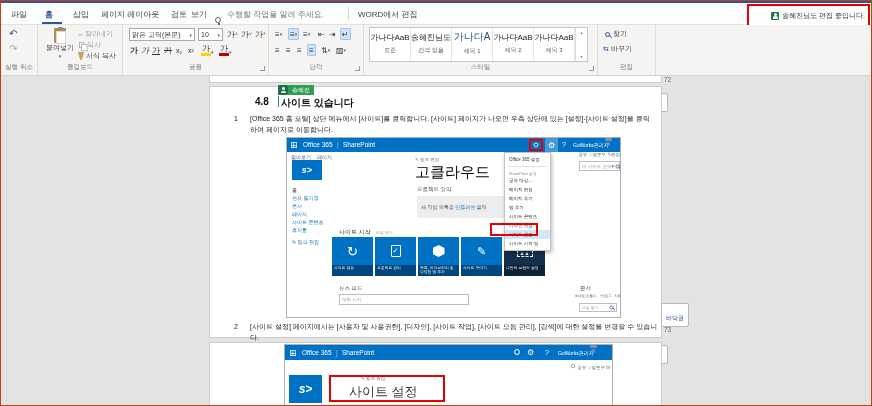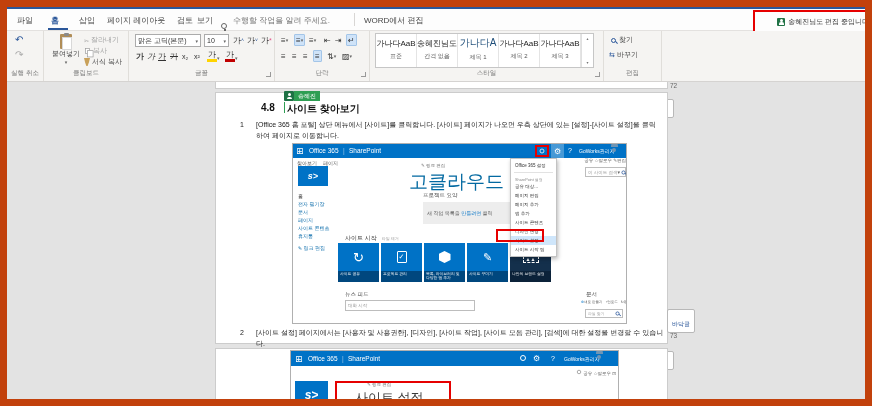--- a/index.html
+++ b/index.html
@@ -1,18 +1,18 @@
 <!DOCTYPE html>
 <html><head>
 <meta charset="utf-8">
 <style>
 *{box-sizing:border-box;margin:0;padding:0}
 html,body{background:#fff}
 body{font-family:"Liberation Sans","DejaVu Sans",sans-serif}
-.app{position:relative;width:872px;height:406px;overflow:hidden;background:#f5f4f2;border:7px solid #c2410c}
+.app{position:relative;width:872px;height:406px;overflow:hidden;background:#f5f4f2;border:1px solid #c2410c}
 .a{position:absolute}
 .t{white-space:nowrap}
 .topline{left:0;top:0;width:872px;height:2px;background:#2b579a}
 .tabrow{left:0;top:2px;width:872px;height:22px;background:#fdfdfd;border-bottom:1px solid #e3e1df}
 .tab{top:8px;font-size:8px;color:#444;cursor:default}
 .tab.sel{color:#2b579a;font-weight:bold}
 .tabul{top:21px;height:2px;background:#2b579a}
 .vsep{width:1px;background:#d8d6d4}
 .notice{left:746px;top:3px;width:123px;height:23px;border:2px solid #e60000;display:flex;align-items:center;justify-content:flex-end;padding-right:3px;gap:3px;background:#fdfdfd}
 .notice .txt{font-size:7px;color:#333}
@@ -267,21 +267,21 @@
 
   
   <div class="a" style="left:277px;top:84px;display:flex">
     <span class="flag-ico">
         <span class="pbadge" style="background:transparent"></span>
       </span>
     <span class="flag-lbl t">송혜진</span>
   </div>
   <div class="a" style="left:277px;top:95px;width:1px;height:11px;background:#2e9e53"></div>
   <span class="a t" style="left:254px;top:95px;font-size:10px;font-weight:bold;color:#111">4.8</span>
-  <span class="a t" style="left:280px;top:95px;font-size:10px;font-weight:bold;color:#111">사이트 찾아보기</span>
+  <span class="a t" style="left:280px;top:95px;font-size:10px;font-weight:bold;color:#111">사이트 있습니다</span>
 
   
   <span class="a step" style="left:233px;top:112px">1</span>
   <div class="a step" style="left:249px;top:112px;width:406px">[Office 365 홈 포털] 상단 메뉴에서 [사이트]를 클릭합니다. [사이트] 페이지가 나오면 우측 상단에 있는 [설정]-[사이트 설정]을 클릭하여 페이지로 이동합니다.</div>
 
   
   <div class="a shot" style="left:285px;top:136px;width:335px;height:181px">
     <div class="a spbar" style="left:0;top:0;width:335px;height:14px">
       <span class="a" style="left:3px;top:2px;font-size:9px">⊞</span>
       <span class="a brand t" style="left:16px;top:3px">Office 365</span>
@@ -308,21 +308,21 @@
       <span class="t" style="font-size:4.5px;color:#999">이 사이트 검색</span>
       <span style="display:inline-flex;align-items:center;gap:1px">
           <span class="ddown">▾</span>
           <span class="mag magg"></span>
         </span>
     </div>
     <div class="a splogo" style="left:5px;top:22px;width:30px;height:20px;font-size:9px">
         <span>s&gt;</span>
       </div>
     <div class="a tiny t" style="left:128px;top:19px;color:#777"><span>✎</span> <span>링크 편집</span></div>
-    <div class="a t" style="left:116px;top:25px;font-size:19px;color:#0369a1">고클라우드</div>
+    <div class="a t" style="left:128px;top:25px;font-size:15px;color:#000000">고클라우드</div>
     <div class="a" style="left:5px;top:48px;width:48px">
       <div class="navitem t" style="color:#222">홈</div>
       <div class="navitem t">전자 필기장</div>
       <div class="navitem t">문서</div>
       <div class="navitem t">페이지</div>
       <div class="navitem t">사이트 콘텐츠</div>
       <div class="navitem t">휴지통</div>
       <div class="navitem t" style="margin-top:4px"><span>✎</span> <span>링크 편집</span></div>
     </div>
     <div class="a t" style="left:130px;top:48px;font-size:5.5px;color:#444">프로젝트 요약</div>

